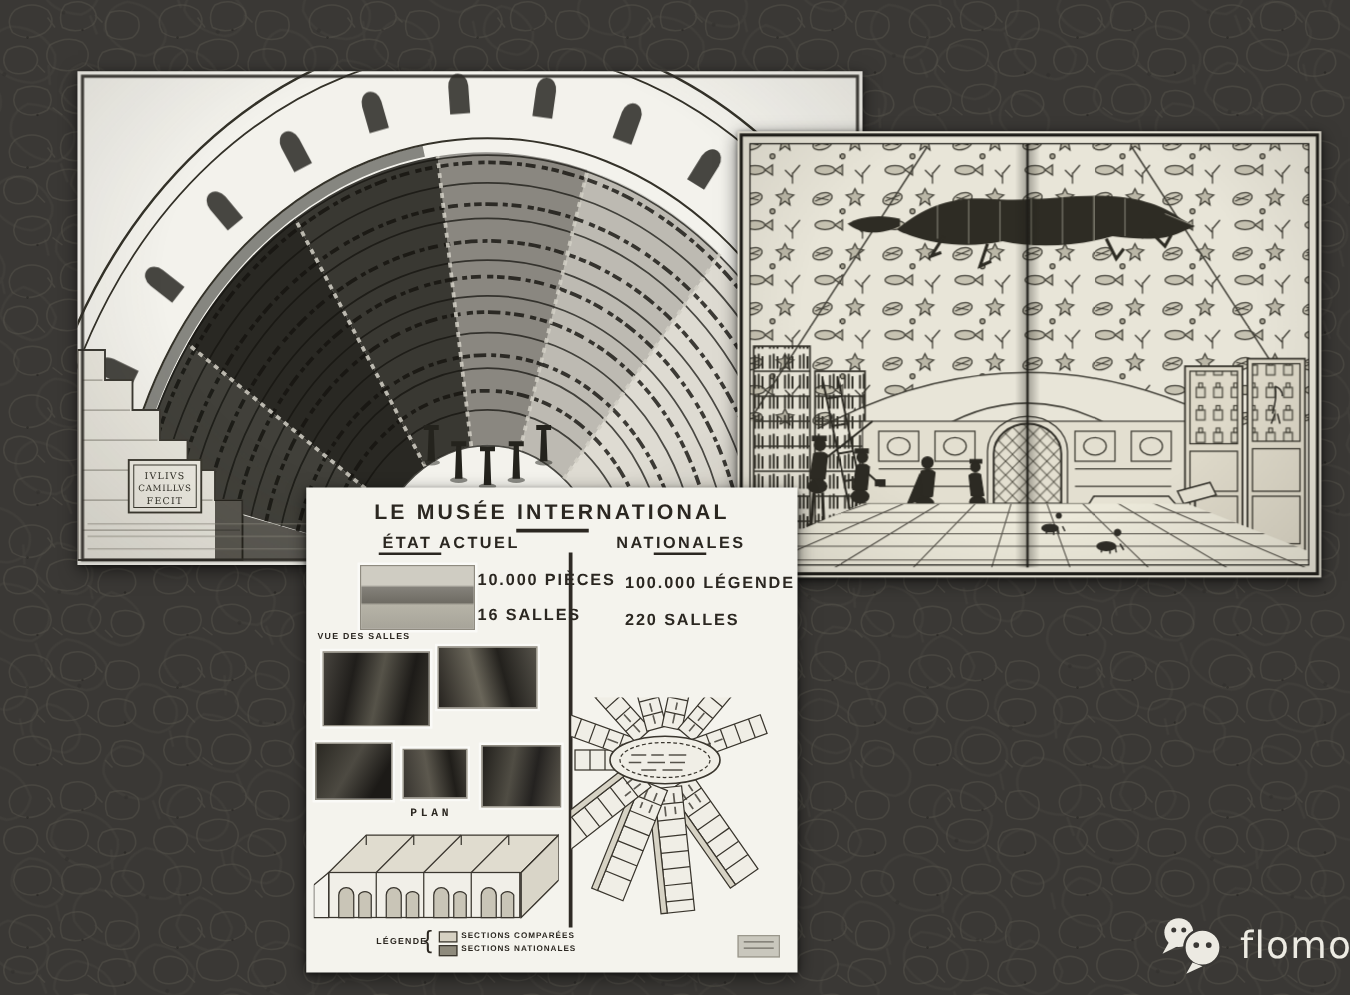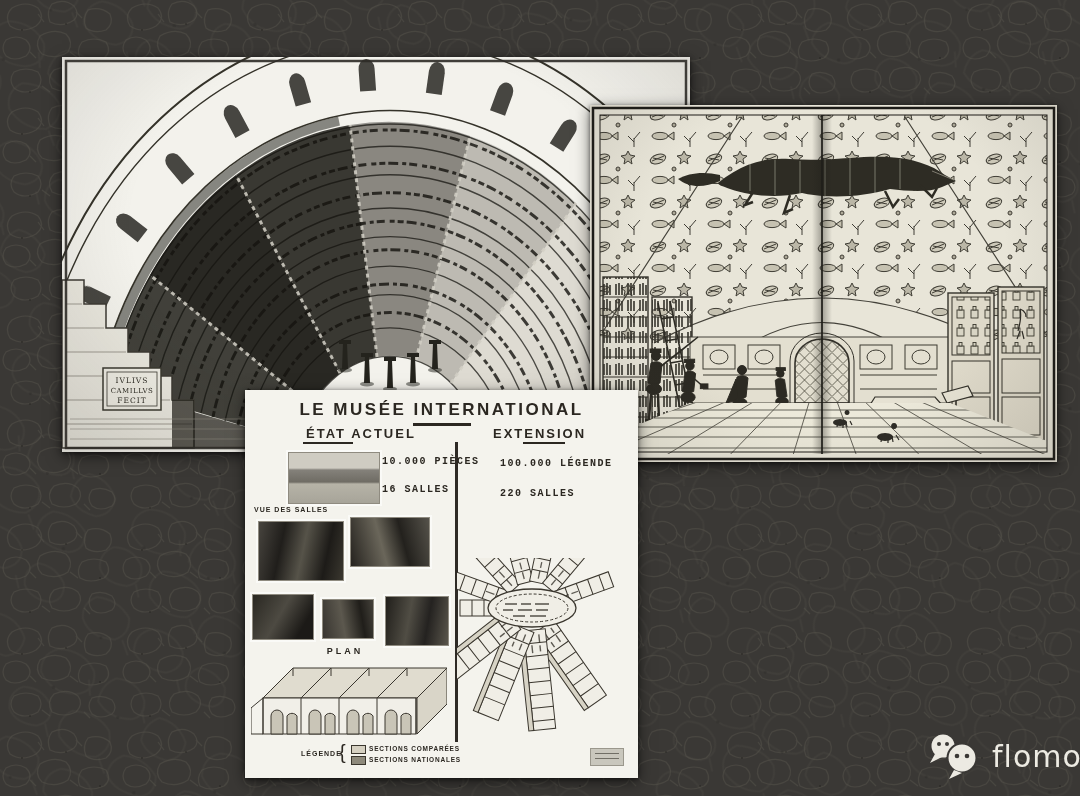--- a/index.html
+++ b/index.html
@@ -16,21 +16,21 @@
   .title-underline{position:absolute;left:50%;top:33px;width:58px;height:3px;background:#2b2721;transform:translateX(-50%);}
   #poster-divider{position:absolute;left:210px;top:52px;width:3px;height:300px;background:#2e2a25;}
   .thumb{position:absolute;border:1px solid #8f8b80;box-shadow:0 0 0 2px rgba(255,255,255,.55);}
   .dk1{background:linear-gradient(102deg,#47443e 0%,#201e1b 28%,#565349 52%,#1d1b18 78%,#3a372f 100%);}
   .dk2{background:linear-gradient(255deg,#55524a 0%,#23211d 35%,#6a665a 60%,#26231f 100%);}
   .dk3{background:linear-gradient(120deg,#2a2822 0%,#4d4a42 45%,#1c1a17 80%);}
   .dk4{background:linear-gradient(80deg,#383530 0%,#5c584e 40%,#201e1a 75%,#44413a 100%);}
   .dk5{background:linear-gradient(100deg,#211f1b 0%,#504d44 38%,#242220 66%,#5a564c 100%);}
   .bldg{background:linear-gradient(#cfccc2 0%,#cfccc2 30%,#84817a 34%,#6f6c64 58%,#b6b3a7 62%,#a7a499 100%);}
   .small-label{font-size:7px;letter-spacing:1px;font-weight:700;}
-  .stat{font-size:10px;letter-spacing:1.5px;font-weight:700;font-family:Liberation Mono, monospace;}
+  .stat{font-size:13px;letter-spacing:1.5px;font-weight:700;}
   .legend-swatch{position:absolute;width:13px;height:7px;border:1px solid #3a362e;}
   #stamp{position:absolute;left:345px;top:358px;width:32px;height:16px;background:#c9c7bd;border:1px solid #9a978c;}
   #stamp i{display:block;height:1px;background:#706e65;margin:4px 4px 0 4px;}
   
   #watermark{left:925px;top:731px;display:flex;align-items:center;gap:9px;}
   #watermark .wm-text{font-size:30px;color:#edebe3;letter-spacing:1px;font-weight:400;
                       font-family:"DejaVu Sans", sans-serif;}
   .serif{font-family:"DejaVu Serif", serif;}
 </style>
 </head>
@@ -364,41 +364,41 @@
     <div class="t stat" style="left:137px;top:66px;">10.000 PIÈCES</div>
     <div class="t stat" style="left:137px;top:94px;">16 SALLES</div>
 
     <div class="t small-label" style="left:9px;top:116px;">VUE DES SALLES</div>
     <div class="thumb dk1" style="left:13px;top:131px;width:84px;height:58px;"></div>
     <div class="thumb dk2" style="left:105px;top:127px;width:78px;height:48px;"></div>
     <div class="thumb dk3" style="left:7px;top:204px;width:60px;height:44px;"></div>
     <div class="thumb dk4" style="left:77px;top:209px;width:50px;height:38px;"></div>
     <div class="thumb dk5" style="left:140px;top:206px;width:62px;height:48px;"></div>
 
-    <div class="t" style="left:0;width:200px;top:256px;text-align:center;font-size:9px;letter-spacing:3px;">PLAN</div>
+    <div class="t" style="left:0;width:200px;top:256px;text-align:center;font-size:9px;letter-spacing:3px;font-family:Liberation Mono, monospace;">PLAN</div>
 
     <svg class="abs" style="left:6px;top:266px;" width="196" height="86" viewBox="0 0 196 86">
       <g stroke="#3a362f" stroke-width="1" fill="#f1efe8">
         <path d="M12,42 L42,12 L196,12 L166,42 Z" fill="#e0dccf"></path>
         <rect x="12" y="42" width="153" height="36"></rect>
         <path d="M166,42 L196,12 L196,48 L166,78 Z" fill="#d9d5c8"></path>
         <path d="M12,42 V78 M50,42 V78 M88,42 V78 M126,42 V78 M165,42 V78" fill="none"></path>
         <path d="M50,42 L80,12 M88,42 L118,12 M126,42 L156,12" fill="none"></path>
         <path d="M42,12 V20 M80,12 V20 M118,12 V20 M156,12 V20" fill="none"></path>
         <g fill="#c9c5b7">
           <path d="M20,78 V60 a6,6 0 0 1 12,0 V78 Z M36,78 V60 a6,6 0 0 1 10,0 V78 Z"></path>
           <path d="M58,78 V60 a6,6 0 0 1 12,0 V78 Z M74,78 V60 a6,6 0 0 1 10,0 V78 Z"></path>
           <path d="M96,78 V60 a6,6 0 0 1 12,0 V78 Z M112,78 V60 a6,6 0 0 1 10,0 V78 Z"></path>
           <path d="M134,78 V60 a6,6 0 0 1 12,0 V78 Z M150,78 V60 a6,6 0 0 1 10,0 V78 Z"></path>
         </g>
         <path d="M0,52 L12,42 M0,52 V78 H12" fill="none"></path>
       </g>
     </svg>
 
-    <div class="t" style="left:248px;top:36px;font-size:13px;letter-spacing:2px;">EXTENSION</div>
+    <div class="t" style="left:248px;top:36px;font-size:13px;letter-spacing:2px;">NATIONALES</div>
     <div style="position:absolute;left:278px;top:52px;width:42px;height:2px;background:#2b2721;"></div>
     <div class="t stat" style="left:255px;top:68px;">100.000 LÉGENDE</div>
     <div class="t stat" style="left:255px;top:98px;">220 SALLES</div>
 
     <svg class="abs" style="left:212px;top:168px;" width="180" height="188" viewBox="0 0 180 188">
       <g stroke="#3a362e" stroke-width="1" fill="#f0eee6">
 
         <g transform="translate(75,50) rotate(55)">
           <rect x="22" y="-11" width="92" height="22"></rect>
             <rect x="22" y="11" width="92" height="5" fill="#d7d3c5"></rect>

